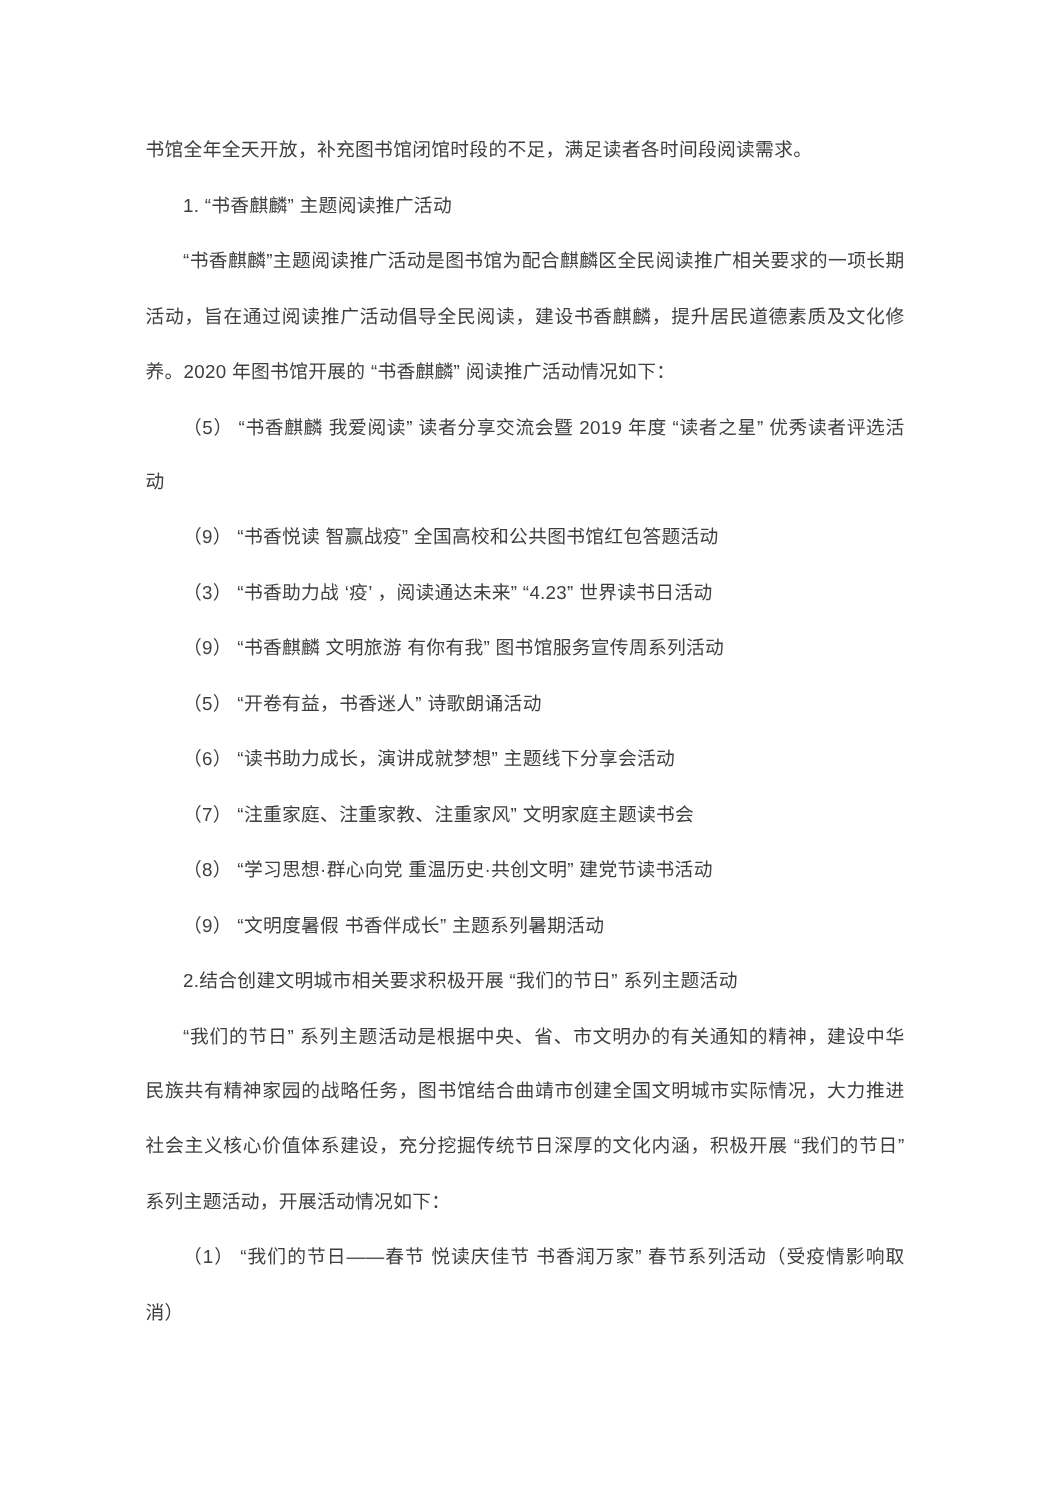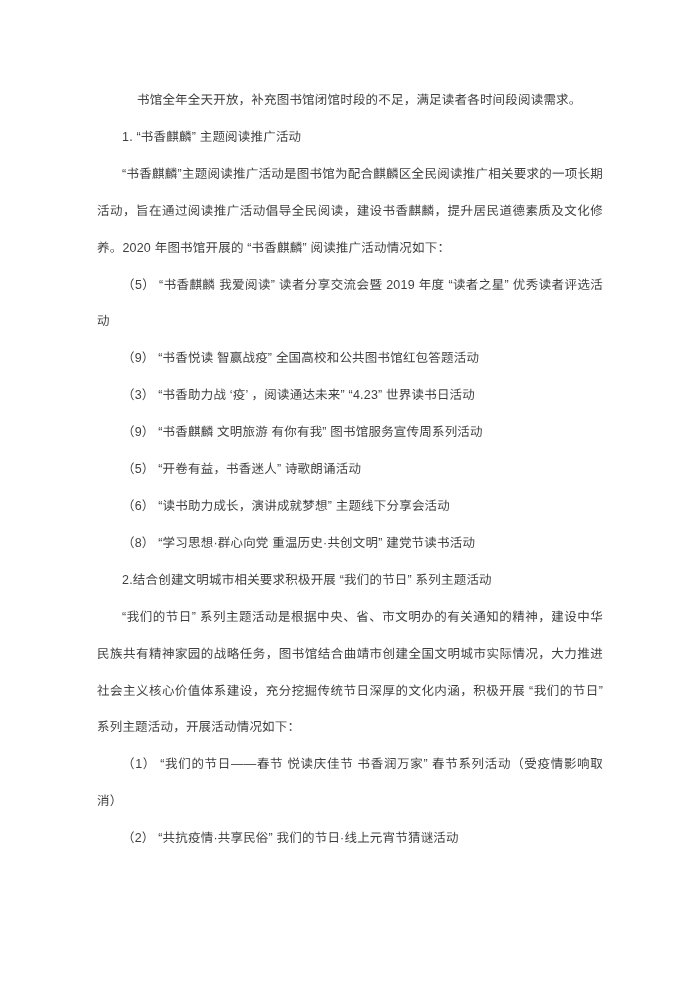--- a/index.html
+++ b/index.html
@@ -26,36 +26,36 @@
     text-align: justify;
     letter-spacing: 0.2px;
   }
   .doc-content p {
     margin: 0;
     padding: 0;
     text-indent: 2em;
   }
   .doc-content p.no-indent {
     text-indent: 0;
-    margin-left: 40px;
   }
 </style>
 </head>
 <body>
 
 <div class="page">
   <div class="doc-content">
     <p class="no-indent">书馆全年全天开放，补充图书馆闭馆时段的不足，满足读者各时间段阅读需求。</p>
     <p>1. “书香麒麟” 主题阅读推广活动</p>
     <p>“书香麒麟”主题阅读推广活动是图书馆为配合麒麟区全民阅读推广相关要求的一项长期活动，旨在通过阅读推广活动倡导全民阅读，建设书香麒麟，提升居民道德素质及文化修养。2020 年图书馆开展的 “书香麒麟” 阅读推广活动情况如下：</p>
     <p>（5） “书香麒麟 我爱阅读” 读者分享交流会暨 2019 年度 “读者之星” 优秀读者评选活动</p>
     <p>（9） “书香悦读 智赢战疫” 全国高校和公共图书馆红包答题活动</p>
     <p>（3） “书香助力战 ‘疫’ ，阅读通达未来” “4.23” 世界读书日活动</p>
     <p>（9） “书香麒麟 文明旅游 有你有我” 图书馆服务宣传周系列活动</p>
     <p>（5） “开卷有益，书香迷人” 诗歌朗诵活动</p>
     <p>（6） “读书助力成长，演讲成就梦想” 主题线下分享会活动</p>
+    <p>（7） “注重家庭、注重家教、注重家风” 文明家庭主题读书会</p>
     <p>（8） “学习思想·群心向党 重温历史·共创文明” 建党节读书活动</p>
+    <p>（9） “文明度暑假 书香伴成长” 主题系列暑期活动</p>
     <p>2.结合创建文明城市相关要求积极开展 “我们的节日” 系列主题活动</p>
     <p>“我们的节日” 系列主题活动是根据中央、省、市文明办的有关通知的精神，建设中华民族共有精神家园的战略任务，图书馆结合曲靖市创建全国文明城市实际情况，大力推进社会主义核心价值体系建设，充分挖掘传统节日深厚的文化内涵，积极开展 “我们的节日” 系列主题活动，开展活动情况如下：</p>
     <p>（1） “我们的节日——春节 悦读庆佳节 书香润万家” 春节系列活动（受疫情影响取消）</p>
-    <p>（2） “共抗疫情·共享民俗” 我们的节日·线上元宵节猜谜活动</p>
   </div>
 </div>
 
 </body></html>

